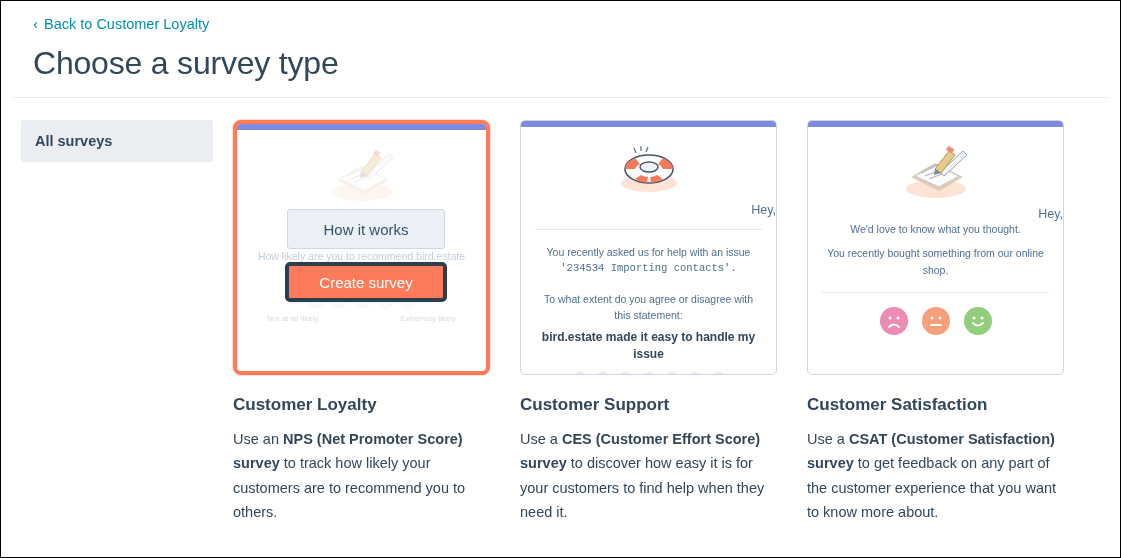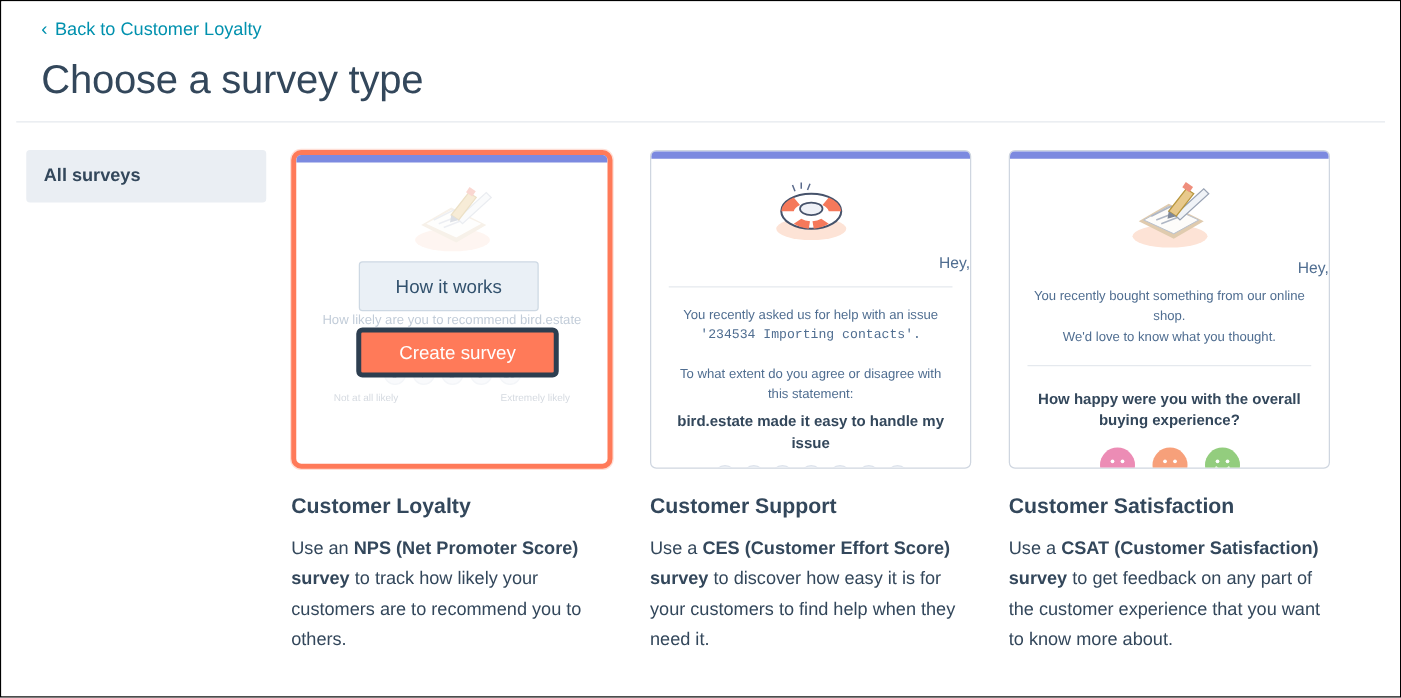--- a/index.html
+++ b/index.html
@@ -81,21 +81,21 @@
   }
   .faces { display:flex; justify-content:center; gap:14px; margin-top:14px; }
   .face { width:28px; height:28px; border-radius:50%; position:relative; cursor:pointer; }
   .face.sad { background:#ec8cb5; }
   .face.neutral { background:#f7a07a; }
   .face.happy { background:#93cd7e; }
   .face svg { position:absolute; inset:0; }
 
   
   .overlay-how {
-    position:absolute; left:50px; top:85px; width:144px; height:40px;
+    position:absolute; left:50px; top:85px; width:158px; height:40px;
     background:#eaf0f6; border:1px solid #cdd8e3; border-radius:3px;
     display:flex; align-items:center; justify-content:center;
     font-size:15px; color:#33526e; cursor:pointer;
   }
   .overlay-create {
     position:absolute; left:48px; top:138px; width:162px; height:40px;
     background:#ff7a59; border:4px solid #2d3e50; border-radius:5px;
     display:flex; align-items:center; justify-content:center;
     font-size:15px; color:#fff; font-weight:400; cursor:pointer;
   }
@@ -225,24 +225,23 @@
               <path d="M24 34 L40 26 L52 32" stroke="#aeb6c4" stroke-width="1.2" fill="none"></path>
               <path d="M28 37 L46 30" stroke="#aeb6c4" stroke-width="1.2" fill="none"></path>
               <path d="M32 40 L50 33" stroke="#aeb6c4" stroke-width="1.2" fill="none"></path>
               <path d="M43 33 L66 12 L70 16 L47 37 Z" fill="#f0f3f7" stroke="#99a3b4" stroke-width="1"></path>
               <path d="M38 30 L52 12 L58 16 L44 34 Z" fill="#e8c98c" stroke="#b8973f" stroke-width="1"></path>
               <path d="M38 30 L44 34 L37 36 Z" fill="#7e8899"></path>
               <rect x="50" y="8" width="7" height="5" transform="rotate(34 53 10)" fill="#ef8e7c"></rect>
             </svg>
           </div>
           <div class="hey">Hey,</div>
+          <div class="p-body" style="margin-top:0;">We'd love to know what you thought.</div>
           <div class="p-body" style="margin-top:8px;">You recently bought something from our online shop.</div>
-          <div class="p-body" style="margin-top:0;">We'd love to know what you thought.</div>
           <div class="hr" style="margin-top:14px;"></div>
-          <div class="p-strong" style="margin-top:18px;">How happy were you with the overall buying experience?</div>
           <div class="faces">
             <div class="face sad">
               <svg width="28" height="28" viewBox="0 0 28 28">
                 <circle cx="10" cy="11" r="1.5" fill="#fff"></circle>
                 <circle cx="18" cy="11" r="1.5" fill="#fff"></circle>
                 <path d="M9 20 q5 -5 10 0" stroke="#fff" stroke-width="1.8" fill="none" stroke-linecap="round"></path>
               </svg>
             </div>
             <div class="face neutral">
               <svg width="28" height="28" viewBox="0 0 28 28">

